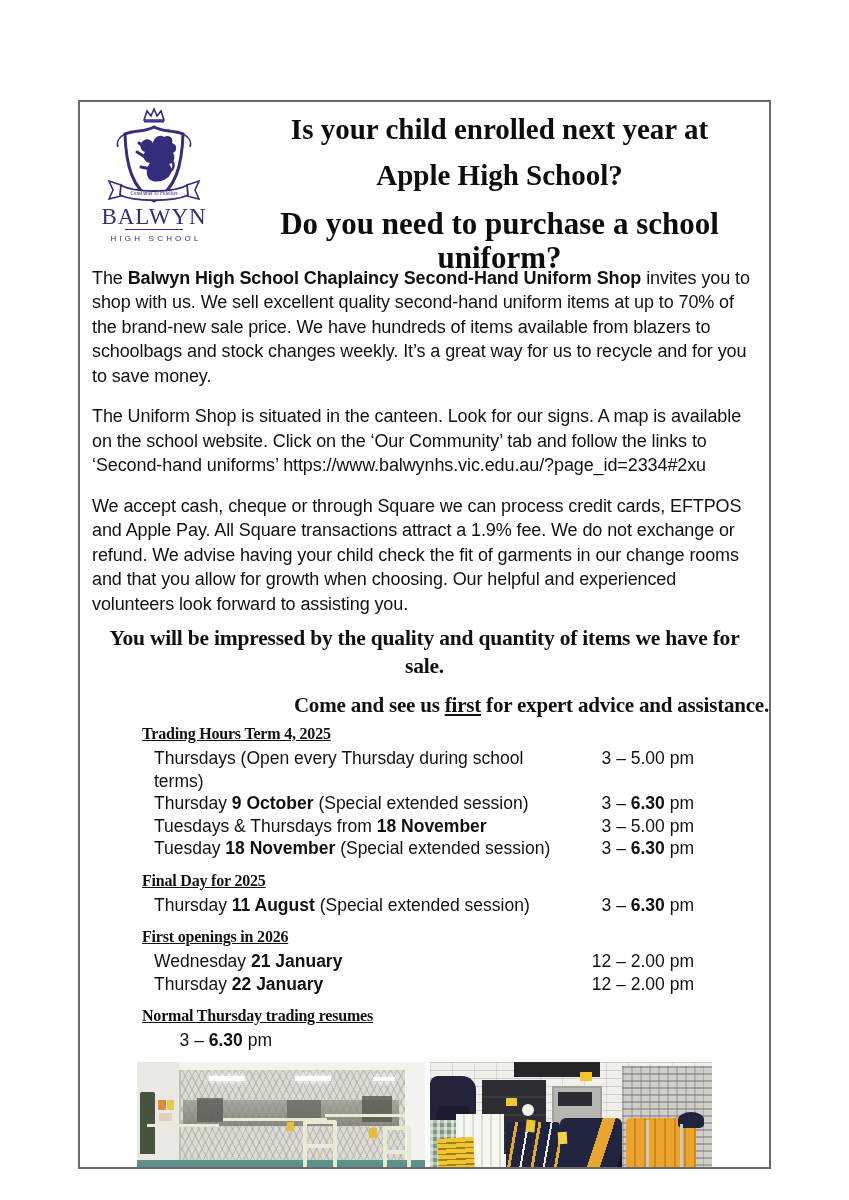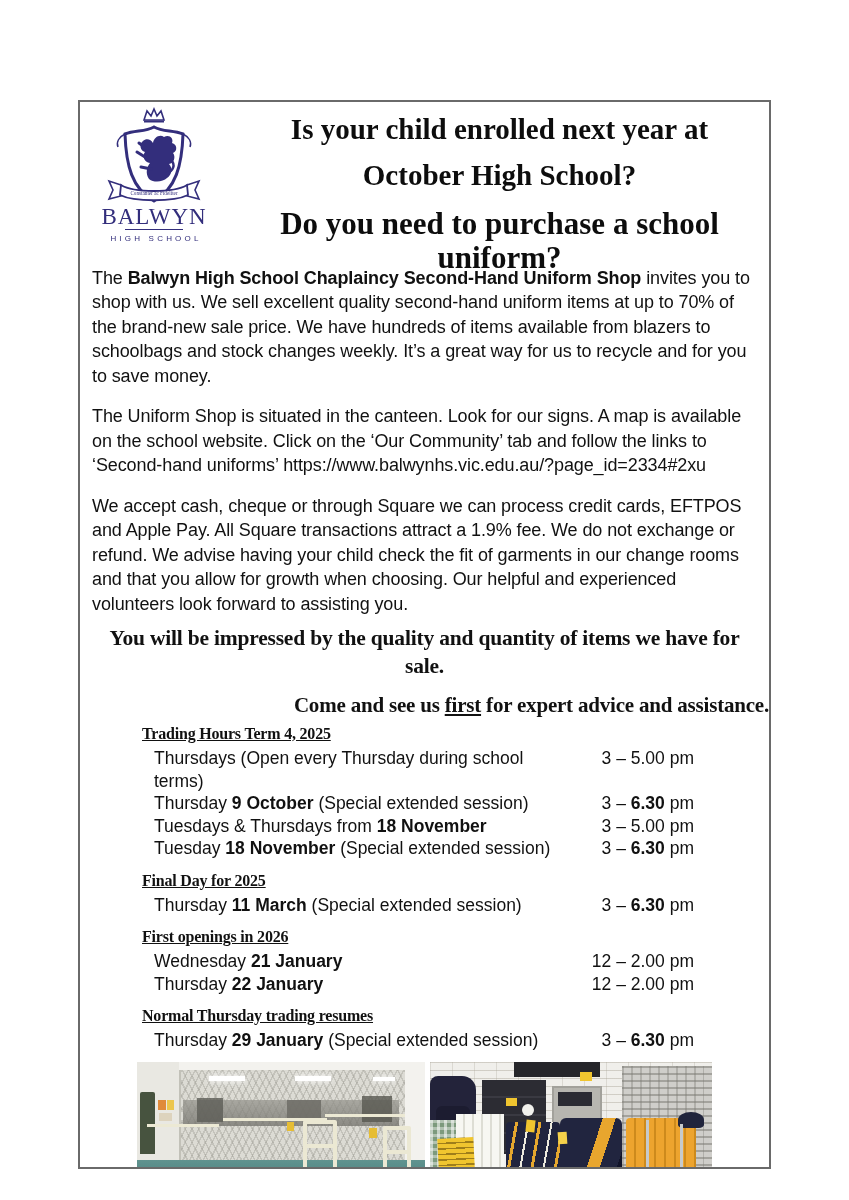--- a/index.html
+++ b/index.html
@@ -137,21 +137,21 @@
         <path d="M88,78 L100,74 L96,83 L100,92 L88,89 Z" fill="#ffffff" stroke="#332e7c" stroke-width="1.6"></path>
         <path d="M22,78 C35,86 75,86 88,78 L89,88 C75,95 35,95 21,88 Z" fill="#ffffff" stroke="#332e7c" stroke-width="1.8"></path>
         <text x="55" y="87.5" text-anchor="middle" font-family="Liberation Serif, serif" font-size="5.2" fill="#332e7c">Constanter ac Fideliter</text>
       </g>
       <text x="55" y="117" text-anchor="middle" font-family="Liberation Serif, serif" font-size="23" letter-spacing="1" fill="#332e7c">BALWYN</text>
       <line x1="26" y1="122.5" x2="84" y2="122.5" stroke="#332e7c" stroke-width="1"></line>
       <text x="57" y="134" text-anchor="middle" font-family="Liberation Sans, sans-serif" font-size="8" letter-spacing="3.2" fill="#332e7c">HIGH SCHOOL</text>
     </svg>
     <div class="titles">
       <div class="title1">Is your child enrolled next year at</div>
-      <div class="title2">October High School?</div>
+      <div class="title2">Apple High School?</div>
       <div class="subtitle">Do you need to purchase a school uniform?</div>
     </div>
   </div>
 
   <p class="body-p"><span>The </span><b>Balwyn High School Chaplaincy Second-Hand Uniform Shop</b><span> invites you to shop with us. We sell excellent quality second-hand uniform items at up to 70% of the brand-new sale price. We have hundreds of items available from blazers to schoolbags and stock changes weekly.  It’s a great way for us to recycle and for you to save money.</span></p>
   <p class="body-p">The Uniform Shop is situated in the canteen. Look for our signs. A map is available on the school website. Click on the ‘Our Community’ tab and follow the links to ‘Second-hand uniforms’ https://www.balwynhs.vic.edu.au/?page_id=2334#2xu</p>
   <p class="body-p">We accept cash, cheque or through Square we can process credit cards, EFTPOS and Apple Pay. All Square transactions attract a 1.9% fee. We do not exchange or refund. We advise having your child check the fit of garments in our change rooms and that you allow for growth when choosing. Our helpful and experienced volunteers look forward to assisting you.</p>
 
   <div class="impressed">You will be impressed by the quality and quantity of items we have for sale.</div>
   <div class="come"><span>Come and see us </span><span class="u">first</span><span> for expert advice and assistance.</span></div>
@@ -171,37 +171,36 @@
       <span class="lbl"><span>Tuesdays &amp; Thursdays from </span><b>18 November</b><span></span></span>
       <span class="tm"><span>3 – 5.00 pm</span><b></b><span></span></span>
     </div>
     <div class="srow">
       <span class="lbl"><span>Tuesday </span><b>18 November</b><span> (Special extended session)</span></span>
       <span class="tm"><span>3 – </span><b>6.30</b><span> pm</span></span>
     </div>
 
     <div class="sec-title">Final Day for 2025</div>
     <div class="srow">
-      <span class="lbl"><span>Thursday </span><b>11 March</b><span> (Special extended session)</span></span>
+      <span class="lbl"><span>Thursday </span><b>11 August</b><span> (Special extended session)</span></span>
       <span class="tm"><span>3 – </span><b>6.30</b><span> pm</span></span>
     </div>
 
     <div class="sec-title">First openings in 2026</div>
     <div class="srow">
       <span class="lbl"><span>Wednesday </span><b>21 January</b><span></span></span>
       <span class="tm"><span>12 – 2.00 pm</span><b></b><span></span></span>
     </div>
     <div class="srow">
       <span class="lbl"><span>Thursday </span><b>22 January</b><span></span></span>
       <span class="tm"><span>12 – 2.00 pm</span><b></b><span></span></span>
     </div>
 
     <div class="sec-title">Normal Thursday trading resumes</div>
     <div class="srow">
-      <span class="lbl"><span>Thursday </span><b>29 January</b><span> (Special extended session)</span></span>
       <span class="tm"><span>3 – </span><b>6.30</b><span> pm</span></span>
     </div>
 
   </div>
 
   <div class="photos">
 
     <div class="photo photo-left">
       <div class="pl-grille"></div>
       <div class="pl-backshelf"></div>

